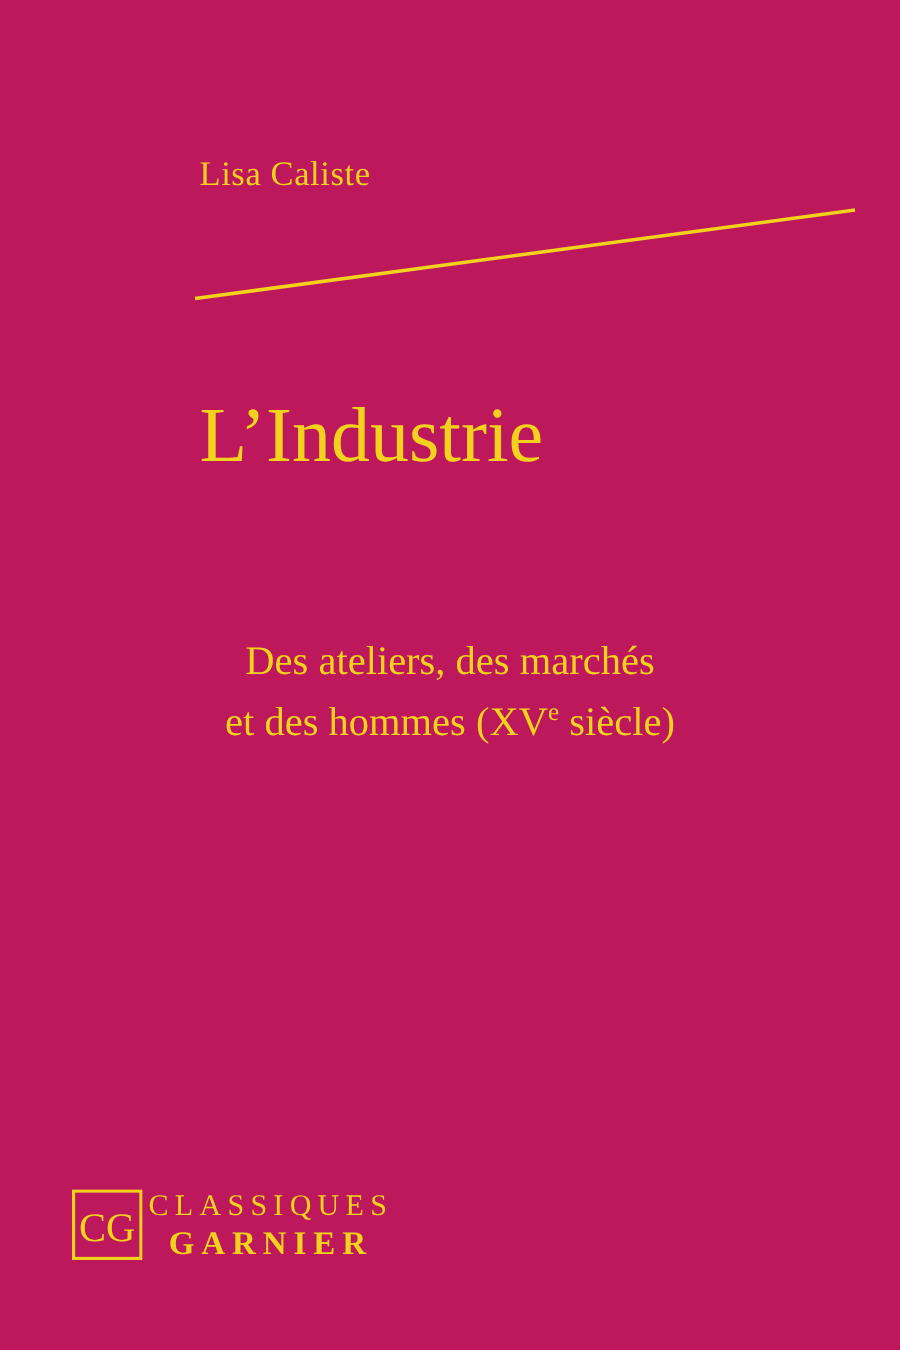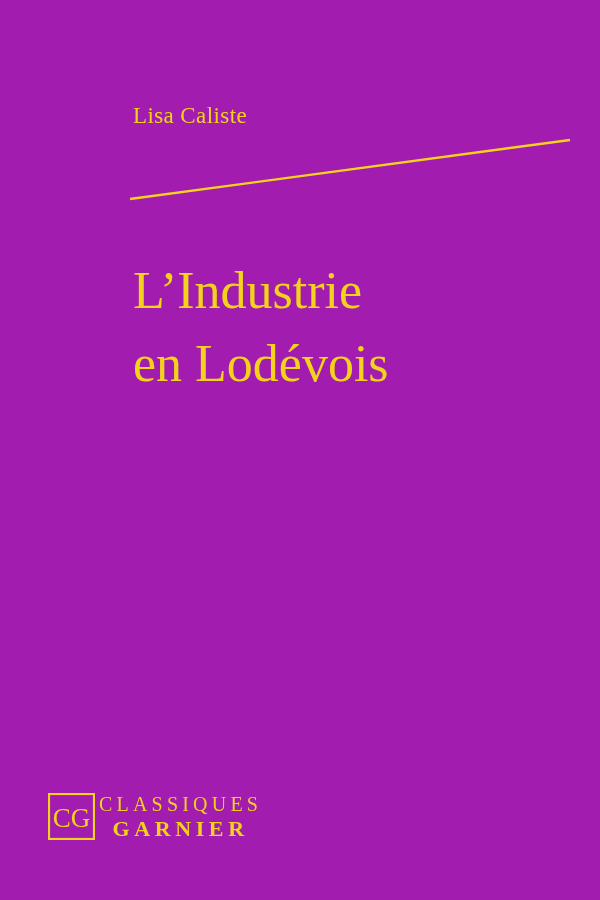--- a/index.html
+++ b/index.html
@@ -10,21 +10,21 @@
     width: 600px;
     height: 900px;
     background: #ffffff;
     font-family: "Liberation Serif", serif;
     overflow: hidden;
   }
   .cover {
     position: relative;
     width: 600px;
     height: 900px;
-    background: #a21caf;
+    background: #be185d;
     overflow: hidden;
   }
   .author {
     position: absolute;
     left: 133px;
     top: 103px;
     font-size: 23px;
     color: #f2d21c;
     letter-spacing: 0.4px;
     font-family: "Liberation Serif", serif;
@@ -110,23 +110,26 @@
 <div class="cover">
 
   <div class="author">Lisa Caliste</div>
 
   <svg class="rule-svg" viewBox="0 0 600 900">
     <line x1="130" y1="199" x2="570" y2="140" stroke="#f2d21c" stroke-width="2.4"></line>
   </svg>
 
   <div class="title">
     <span class="line">L’Industrie</span>
-    <span class="line">en Lodévois</span>
   </div>
 
+  <div class="subtitle">
+    <span class="line">Des ateliers, des marchés</span>
+    <span class="line"><span>et des hommes (XV</span><sup>e</sup><span> siècle)</span></span>
+  </div>
 
   <div class="publisher">
     <div class="logo-mark">
       <svg viewBox="0 0 47 47" width="47" height="47">
         <rect x="1" y="1" width="45" height="45" fill="none" stroke="#f2d21c" stroke-width="2.2"></rect>
         <text x="23.5" y="34" text-anchor="middle" font-family="Liberation Serif, serif" font-size="27" fill="#f2d21c">CG</text>
       </svg>
     </div>
     <div class="publisher-name">
       <span class="pub-line1">CLASSIQUES</span>

